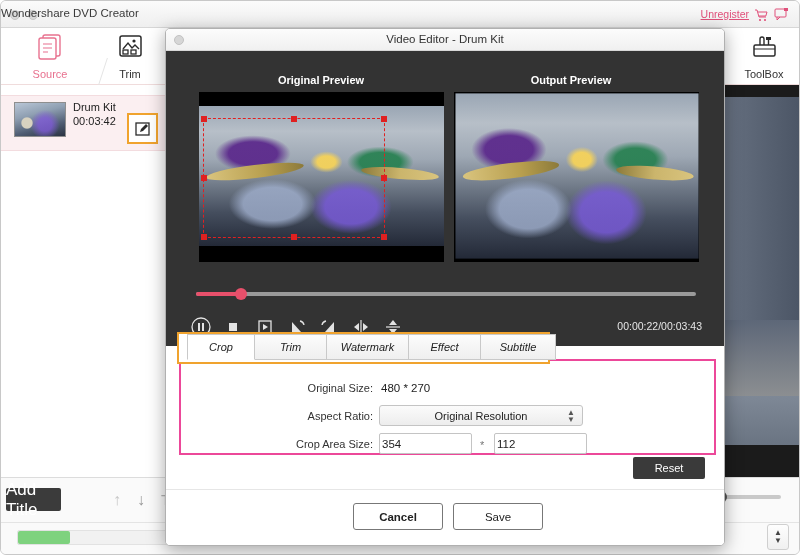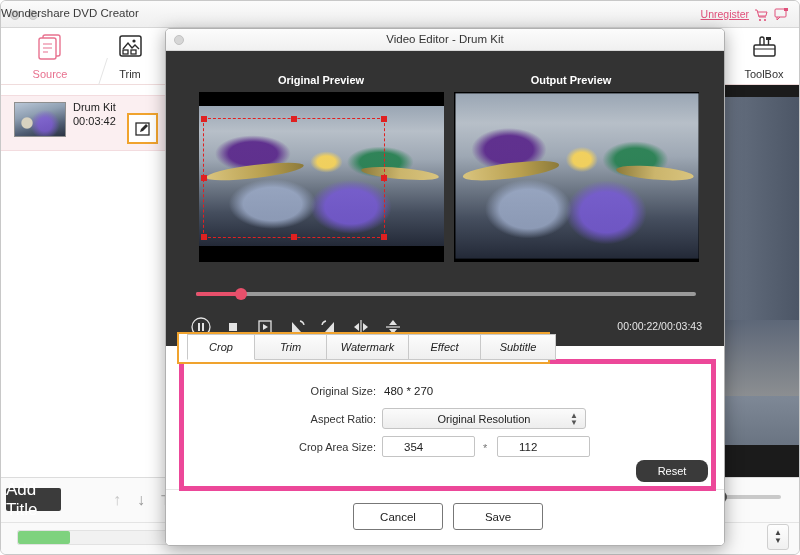--- a/index.html
+++ b/index.html
@@ -285,22 +285,22 @@
   }
   .tab:first-child { border-left: 1px solid #c9c9c9; }
   .tab.active { background: #ffffff; border-bottom-color: #ffffff; }
   #tab-crop      { width: 68px; }
   #tab-trim      { width: 72px; }
   #tab-effect    { width: 72px; }
   #tab-watermark { width: 82px; }
   #tab-subtitle  { width: 75px; }
 
   #tab-panel {
-    position: absolute; left: 13px; top: 330px; width: 537px; height: 132px;
-    background: #ffffff; border: 5px solid #ec4899; z-index: 2;
+    position: absolute; left: 13px; top: 330px; width: 537px; height: 96px;
+    background: #ffffff; border: 2px solid #ec4899; z-index: 2;
   }
   .form-row {
     position: absolute; left: 0; width: 100%; height: 22px;
   }
   #row-original { top: 16px; }
   #row-aspect   { top: 44px; }
   #row-crop     { top: 72px; }
   .form-label {
     position: absolute; left: 70px; width: 122px; text-align: right;
     font-size: 11px; color: #333; line-height: 22px;
@@ -316,46 +316,46 @@
     display: flex; align-items: center; justify-content: center;
     cursor: pointer;
   }
   #aspect-chevron {
     position: absolute; right: 7px; top: 3px; font-size: 8px; color: #555; line-height: 7px;
     text-align: center;
   }
   .crop-input {
     position: absolute; height: 21px; background: #fff;
     border: 1px solid #c4c4c4; border-radius: 2px;
-    font-size: 11.5px; color: #222; line-height: 20px; padding-left: 21px;
+    font-size: 11.5px; color: #222; line-height: 20px; padding-left: 2px;
   }
   #crop-w { left: 198px; width: 93px; }
   #crop-h { left: 313px; width: 93px; }
   #crop-star {
     position: absolute; left: 299px; top: 0; font-size: 11px; color: #777; line-height: 24px;
   }
   #reset-button {
     position: absolute; left: 452px; top: 96px; width: 72px; height: 22px;
     background: #3a3a3a; color: #fff; font-size: 11px;
     display: flex; align-items: center; justify-content: center;
-    border-radius: 8px; cursor: pointer;
+    border-radius: 2px; cursor: pointer;
   }
 
   #modal-footer {
     position: absolute; left: 0; bottom: 0; width: 100%; height: 56px;
     background: #ffffff; border-top: 1px solid #e6e6e6;
   }
   .footer-btn {
     position: absolute; top: 13px; width: 90px; height: 27px;
     background: #ffffff; border: 1px solid #777;
     font-size: 11.5px; color: #222; border-radius: 3px;
     display: flex; align-items: center; justify-content: center;
     cursor: pointer;
   }
-  #cancel-button { left: 187px; }
+  #cancel-button { left: 187px; font-weight: bold; }
   #save-button   { left: 287px; }
 </style>
 </head>
 <body>
 
 <div id="app-window">
 
   <div id="app-titlebar">
     <div class="traffic" id="tl-close"></div>
     <div class="traffic" id="tl-min"></div>

